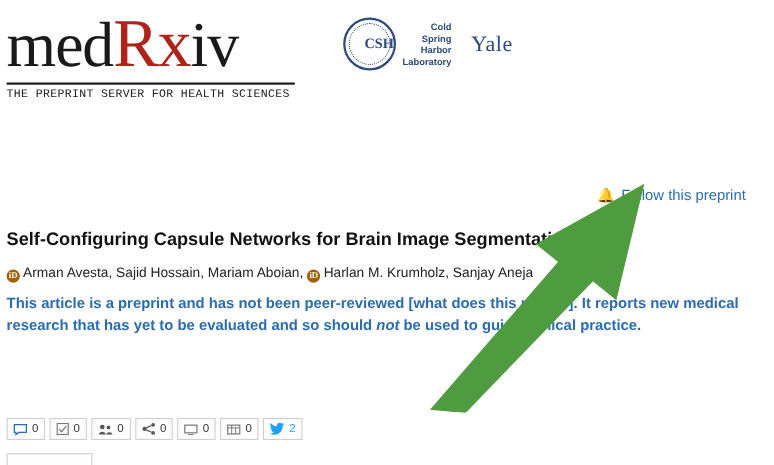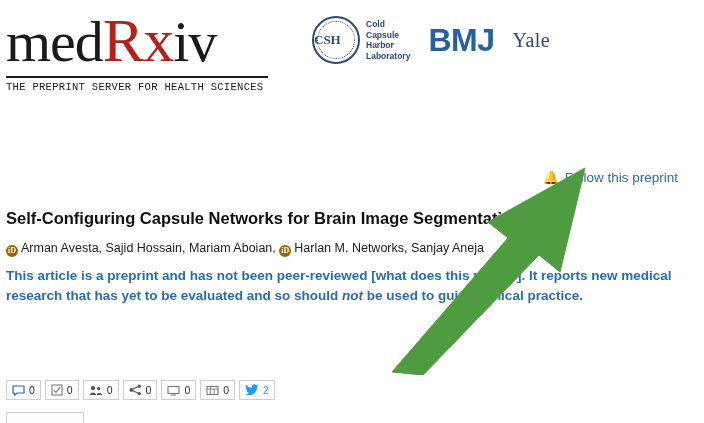--- a/index.html
+++ b/index.html
@@ -66,21 +66,21 @@
     align-items: center;
     gap: 6px;
   }
   .cshl-seal {
     width: 48px;
     height: 48px;
     border: 2px solid #2c4a7c;
     border-radius: 50%;
     display: flex;
     align-items: center;
-    justify-content: flex-start;
+    justify-content: flex-end;
     position: relative;
     box-sizing: border-box;
   }
   .cshl-seal::after {
     content: "";
     position: absolute;
     left: 3px; top: 3px; right: 3px; bottom: 3px;
     border: 1px dotted #2c4a7c;
     border-radius: 50%;
   }
@@ -90,20 +90,21 @@
     color: #2c4a7c;
     font-weight: bold;
     z-index: 1;
   }
   .cshl-lines {
     font-family: "Liberation Sans", sans-serif;
     font-size: 8.5px;
     line-height: 10.5px;
     color: #2c4a7c;
     font-weight: bold;
+    text-align: right;
   }
   .bmj {
     font-family: "Liberation Sans", sans-serif;
     font-size: 32px;
     font-weight: bold;
     color: #2b5f9e;
     letter-spacing: -0.5px;
   }
   .yale {
     font-family: "Liberation Serif", serif;
@@ -252,43 +253,42 @@
     <div class="logo-tagline">THE PREPRINT SERVER FOR HEALTH SCIENCES</div>
   </div>
 
   <div class="partners">
     <div class="cshl">
       <div class="cshl-seal">
           <span>CSH</span>
         </div>
       <div class="cshl-lines">
         <div>Cold</div>
-        <div>Capsule</div>
+        <div>Spring</div>
         <div>Harbor</div>
         <div>Laboratory</div>
       </div>
     </div>
-    <div class="bmj">BMJ</div>
     <div class="yale">Yale</div>
   </div>
 
 </div>
 
 <div class="follow-row">
   <span class="bell-icon">🔔</span>
   <a href="#" class="follow-link">Follow this preprint</a>
 </div>
 
 <div class="article">
 
   <h1 class="article-title">Self-Configuring Capsule Networks for Brain Image Segmentation</h1>
 
   <div class="authors">
     <span class="orcid">iD</span><span>Arman Avesta, Sajid Hossain, Mariam Aboian,</span>
-    <span class="orcid">iD</span><span>Harlan M. Networks, Sanjay Aneja</span>
+    <span class="orcid">iD</span><span>Harlan M. Krumholz, Sanjay Aneja</span>
   </div>
 
 
   <div class="disclaimer">
     <span>This article is a preprint and has not been peer-reviewed [</span><a href="#">what does this mean?</a><span>].</span>
     <span>It reports new medical research that has yet to be evaluated and so should </span><span class="ital">not</span><span> be used to guide clinical practice.</span>
   </div>
 
 </div>
 

